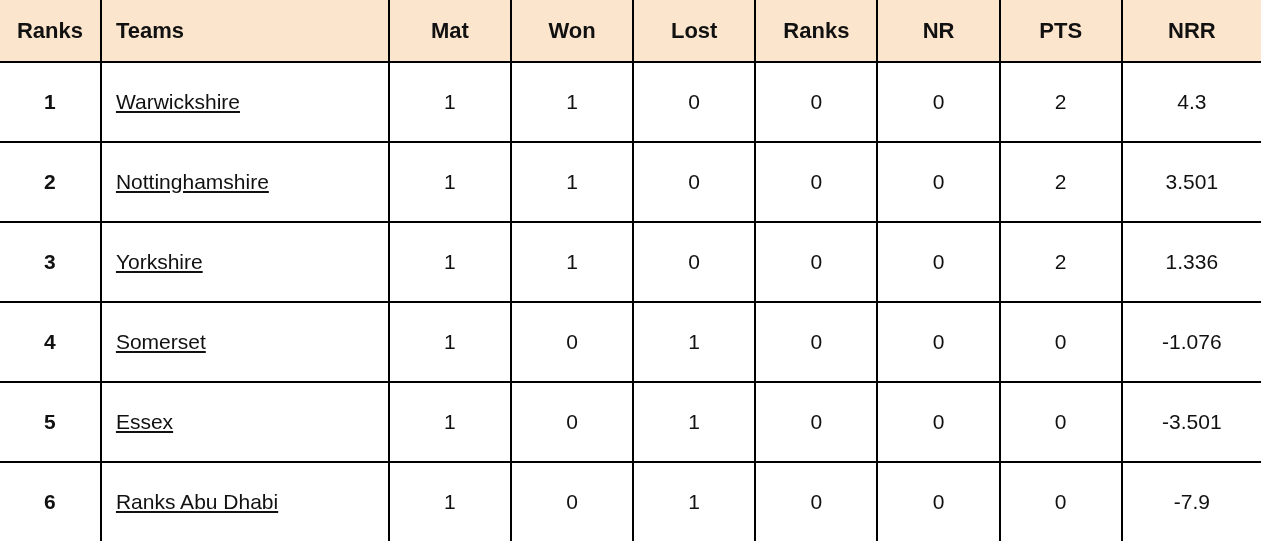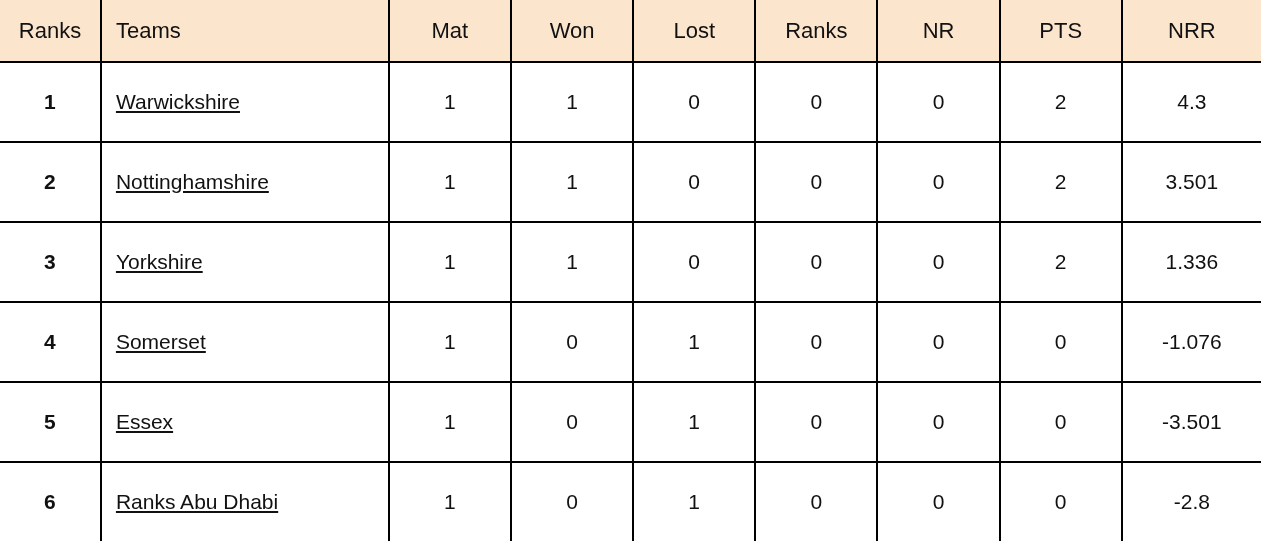--- a/index.html
+++ b/index.html
@@ -36,21 +36,21 @@
   }
 
   
   .points-table tr > *:first-child { border-left: none; }
   .points-table tr > *:last-child  { border-right: none; }
   .points-table thead tr th { border-top: none; }
 
   .points-table thead th {
     background: #fce5cd;
     height: 62px;
-    font-weight: normal;
+    font-weight: bold;
     font-size: 22px;
     text-align: center;
   }
   .points-table thead th.col-teams {
     text-align: left;
   }
 
   .points-table tbody td {
     height: 80px;
     background: #ffffff;
@@ -152,17 +152,17 @@
 
     <tr>
       <td class="cell-rank">6</td>
       <td class="cell-team">Ranks Abu Dhabi</td>
       <td>1</td>
       <td>0</td>
       <td>1</td>
       <td>0</td>
       <td>0</td>
       <td>0</td>
-      <td>-2.8</td>
+      <td>-7.9</td>
     </tr>
 
   </tbody>
 </table>
 
 </body></html>

